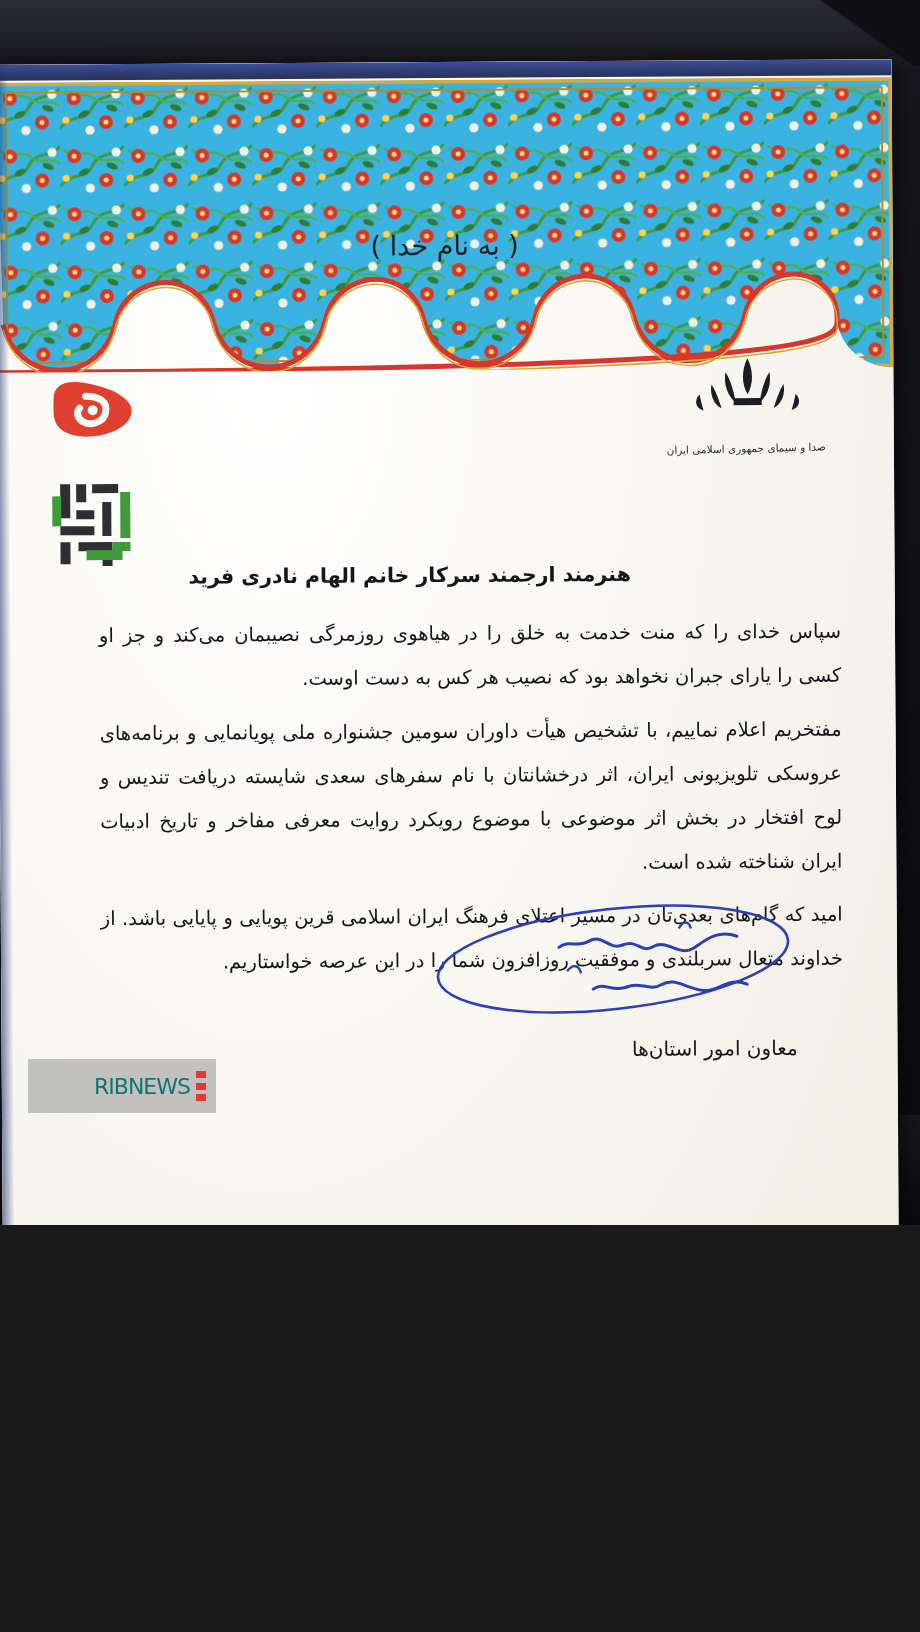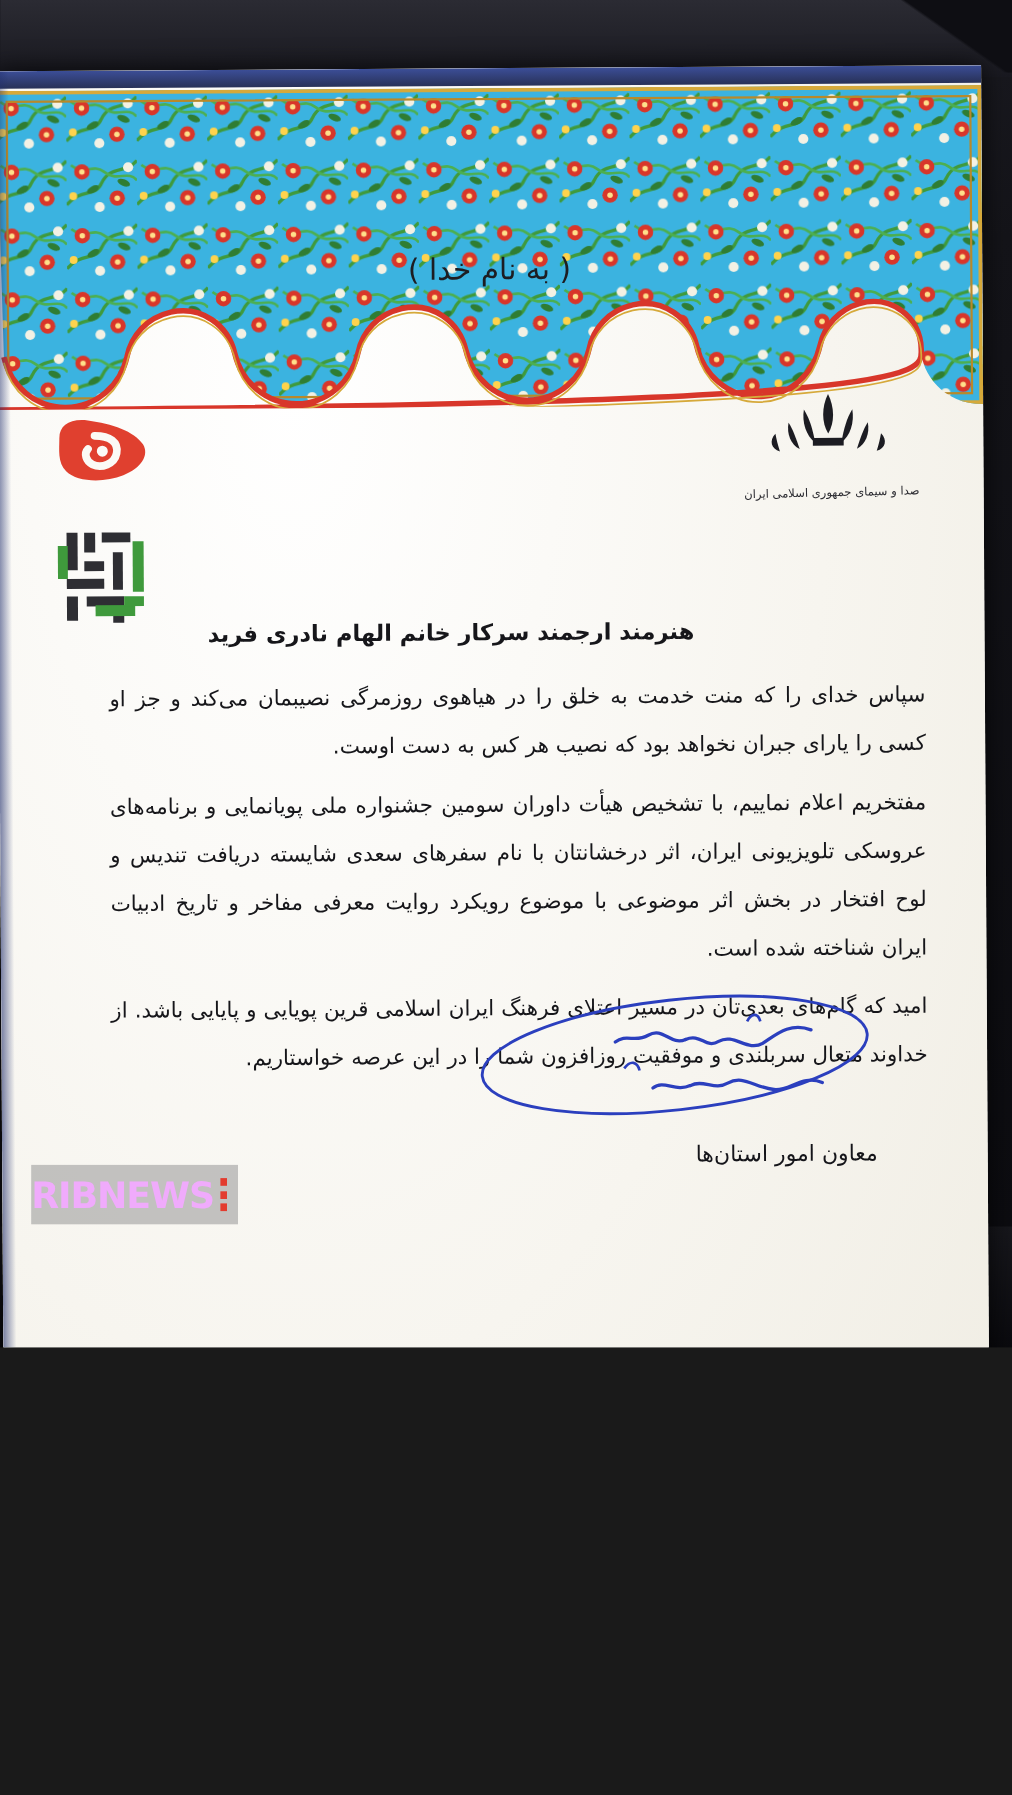--- a/index.html
+++ b/index.html
@@ -99,23 +99,23 @@
 
   
   .logo-irib-red {
     position: absolute;
     left: 48px; top: 312px;
     width: 92px; height: 72px;
     z-index: 20;
   }
   .logo-irib-emblem {
     position: absolute;
-    right: 58px; top: 290px;
+    right: 68px; top: 290px;
     width: 160px; height: 120px;
-    text-align: center;
+    text-align: right;
     z-index: 20;
   }
   .emblem-caption {
     font-size: 10.5px;
     color: #2a2a30;
     margin-top: 2px;
     transform: rotate(-1deg);
     white-space: nowrap;
   }
   .logo-festival {
@@ -194,24 +194,24 @@
   .newsbug .bars {
     width: 10px; height: 30px;
     margin: 0 10px 0 6px;
     display: flex; flex-direction: column; justify-content: space-between;
   }
   .newsbug .bars i {
     display: block; height: 7px; background: #e33b2e;
   }
   .newsbug .txt {
     font-family: "DejaVu Sans", "Liberation Sans", sans-serif;
-    font-weight: bold;
-    font-size: 33px;
+    font-weight: normal;
+    font-size: 22px;
     letter-spacing: -1px;
-    color: #f0abfc;
+    color: #0f766e;
     direction: ltr;
   }
 </style>
 </head>
 <body>
 
 <div id="page">
 
   <div class="photo-bg"></div>
   <div class="bg-top-band"></div>

